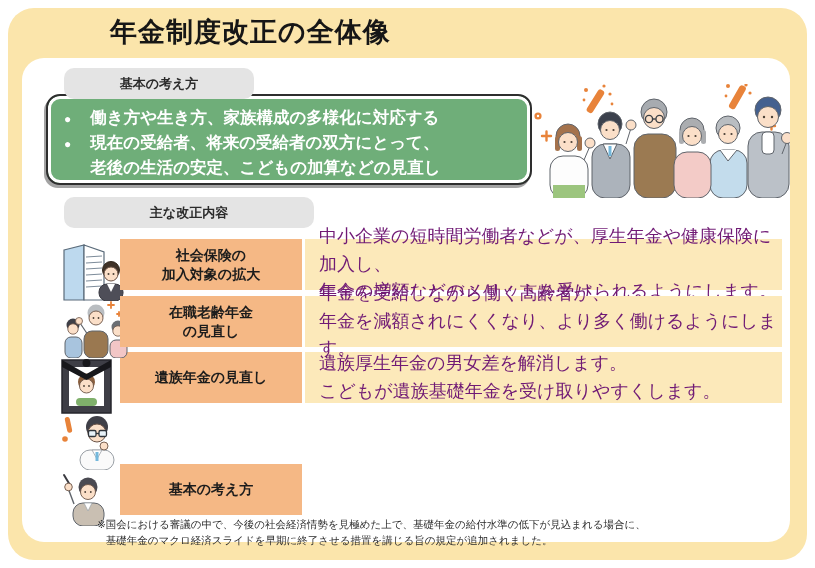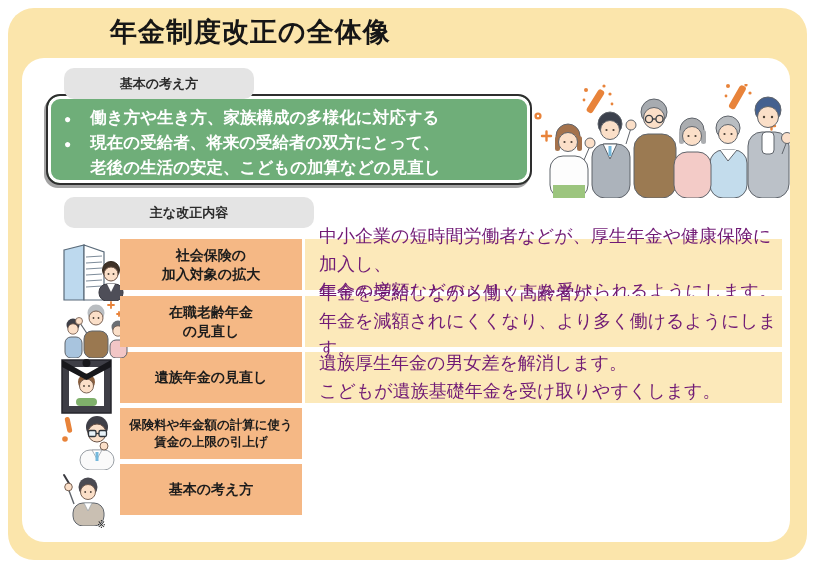--- a/index.html
+++ b/index.html
@@ -250,36 +250,36 @@
       <rect x="35.5" y="40" width="3" height="9" fill="#74B8DC"></rect>
       <circle cx="37" cy="15" r="11" fill="#3F3F47"></circle>
       <circle cx="37" cy="21" r="9" fill="#FBDFC8" stroke="#6B5346" stroke-width="1"></circle>
       <g fill="#E8F2F8" stroke="#2F343A" stroke-width="1.3">
         <rect x="28.5" y="18.5" width="7.5" height="6" rx="1.5"></rect>
         <rect x="39" y="18.5" width="7.5" height="6" rx="1.5"></rect>
       </g>
       <line x1="36" y1="21.5" x2="39" y2="21.5" stroke="#2F343A" stroke-width="1.3"></line>
       <circle cx="44" cy="34" r="4" fill="#FBDFC8" stroke="#6B5346" stroke-width="0.9"></circle>
     </svg>
-    <div class="label">保険料や年金額の計算に使う
-賃金の上限の引上げ</div>
   </div>
 
   <div class="row r5">
     <svg class="icon" width="58" height="56" viewBox="0 0 58 56" aria-hidden="true">
       <line x1="4" y1="5" x2="10" y2="15" stroke="#3A3A40" stroke-width="2" stroke-linecap="round"></line>
       <path d="M14,34 L8,18" stroke="#5F646B" stroke-width="1.4"></path>
       <circle cx="8.5" cy="17" r="3.8" fill="#FBDFC8" stroke="#6B5346" stroke-width="0.9"></circle>
       <rect x="13" y="33" width="31" height="23" rx="10" fill="#C9BFB2" stroke="#5F646B" stroke-width="1"></rect>
       <path d="M28,33 l-4,0 l4,8 l4,-8 z" fill="#ffffff" stroke="#9AA0A6" stroke-width="0.7"></path>
       <circle cx="28" cy="17" r="9.5" fill="#4A4A52"></circle>
       <circle cx="28" cy="22" r="7.5" fill="#FBDFC8" stroke="#6B5346" stroke-width="0.9"></circle>
       <circle cx="25.2" cy="22" r="0.9" fill="#4a3f35"></circle>
         <circle cx="30.8" cy="22" r="0.9" fill="#4a3f35"></circle>
     </svg>
     <div class="label">基本の考え方</div>
   </div>
 
   <div class="footnote">
     <span class="fn-marker">※</span>
+    <span class="fn-text">国会における審議の中で、今後の社会経済情勢を見極めた上で、基礎年金の給付水準の低下が見込まれる場合に、
+基礎年金のマクロ経済スライドを早期に終了させる措置を講じる旨の規定が追加されました。</span>
   </div>
 
 </div>
 
 </body></html>

